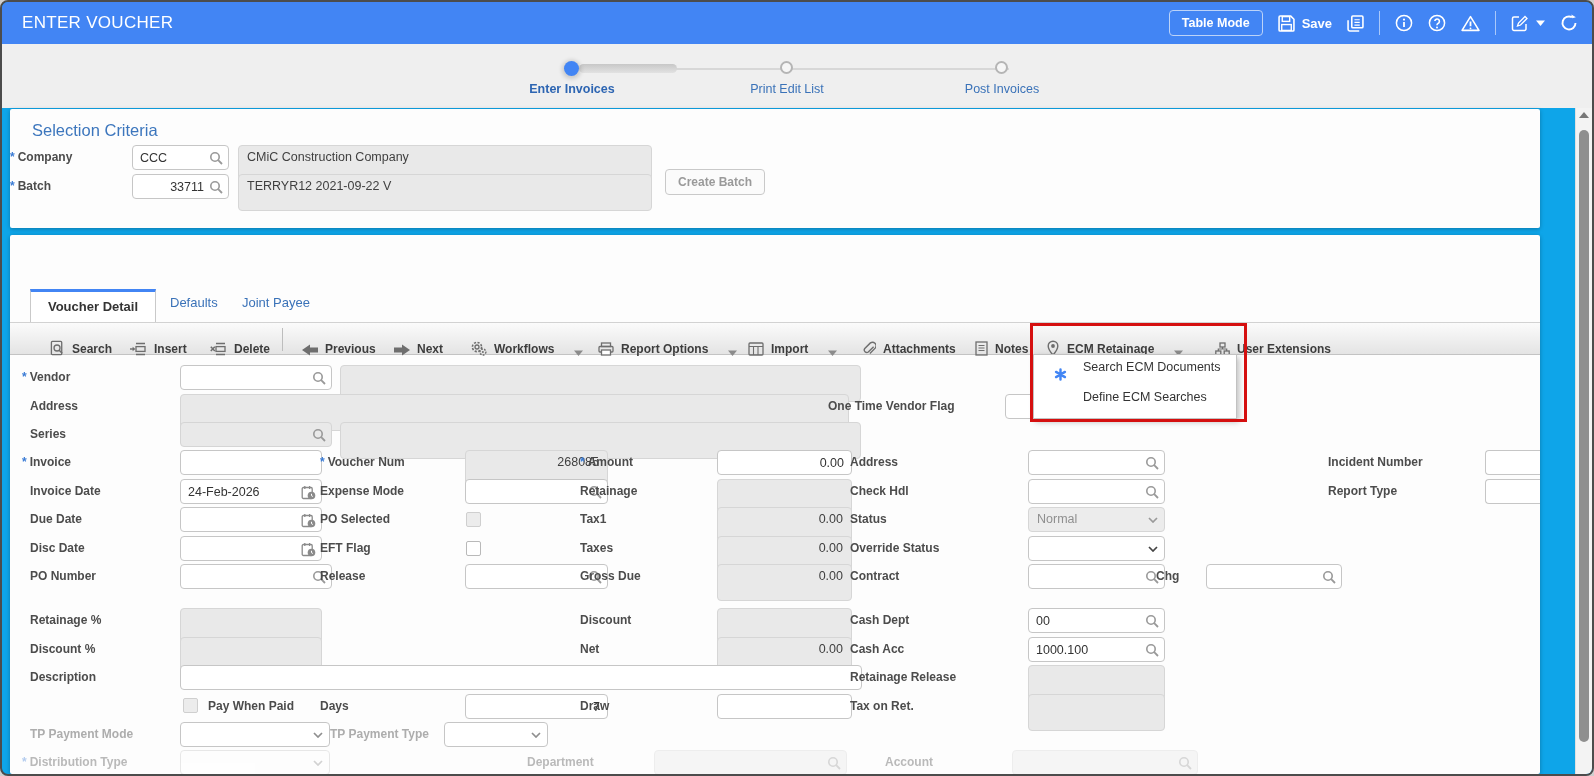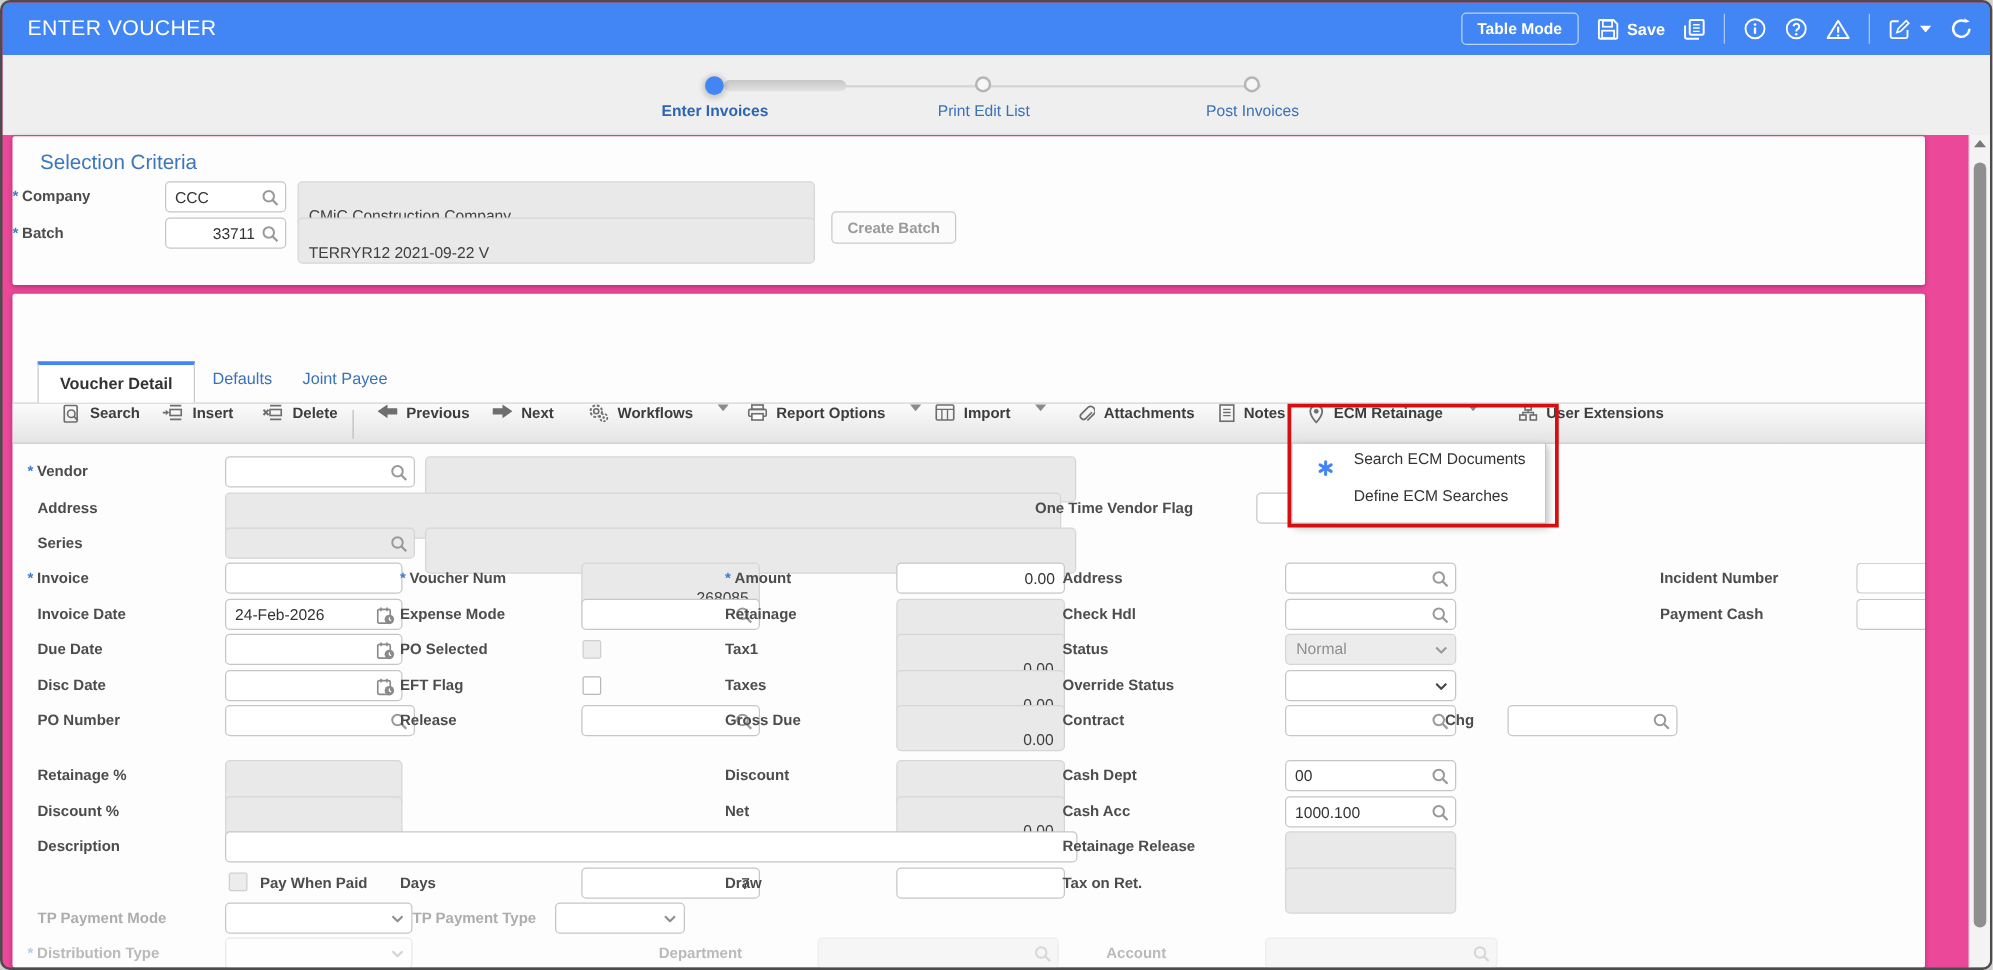--- a/index.html
+++ b/index.html
@@ -1,18 +1,18 @@
 <!DOCTYPE html>
 <html style="--accent: #4285f4; --link: #3a72b8; --hl: #d50f0f;"><head>
 <meta charset="utf-8">
 <style>
   :root{ --accent:#4285f4; --link:#3a72b8; --hl:#d50f0f; }
   *{box-sizing:border-box}
   html,body{margin:0;padding:0;background:#cfcfcf;font-family:"Liberation Sans",sans-serif}
-  #win{position:relative;width:1594px;height:776px;border:2px solid #4c4c4c;border-radius:8px;overflow:hidden;background:#ec4899}
+  #win{position:relative;width:1594px;height:776px;border:2px solid #4c4c4c;border-radius:8px;overflow:hidden;background:#0ea5e9}
   
   #hdr{position:absolute;left:0;top:0;width:100%;height:42px;background:var(--accent);color:#fff;display:flex;align-items:center}
   #hdr .ttl{margin-left:20px;font-size:17px;letter-spacing:.3px;font-weight:400}
   #hdr .right{position:absolute;right:14px;top:0;height:42px;display:flex;align-items:center;gap:15px}
   .tm-btn{border:1px solid #bcd3f8;border-radius:4px;background:transparent;color:#fff;font:700 12.5px "Liberation Sans",sans-serif;padding:5px 12px;cursor:pointer}
   .hic{color:#fff;display:inline-flex;align-items:center;cursor:pointer}
   .hlbl{font:700 13px "Liberation Sans",sans-serif;color:#fff;cursor:pointer}
   .hdiv{width:1px;height:24px;background:rgba(255,255,255,.55)}
   
   #steps{position:absolute;left:0;top:42px;width:100%;height:64px;background:#efefef}
@@ -30,35 +30,35 @@
   
   .lbl{position:absolute;font:700 12px "Liberation Sans",sans-serif;color:#4c4c4c;text-align:left;line-height:24px;white-space:nowrap}
   .lbl.gray{color:#adadad}
   .req{color:#3a7bd5;margin-right:3px;font-weight:700}
   .fld{position:absolute;height:25px;background:#fff;border:1px solid #c6c6c6;border-radius:4px}
   .fld input{width:100%;height:100%;border:0;background:transparent;font:12.5px "Liberation Sans",sans-serif;color:#333;padding:0 7px;outline:none;border-radius:4px}
   .fld.mag input,.fld.cal input{padding-right:24px}
   .fld .icn{position:absolute;right:5px;top:5px;color:#999;cursor:pointer}
   .fld input.r{text-align:right}
   .fld.dis{background:#e9e9e9;border-color:#d5d5d5}
-  .ro{position:absolute;height:37px;background:#e9e9e9;border:1px solid #d6d6d6;border-radius:4px;font:12.5px "Liberation Sans",sans-serif;color:#3f3f3f;line-height:23px;padding:16px 8px;white-space:nowrap;overflow:hidden}
+  .ro{position:absolute;height:37px;background:#e9e9e9;border:1px solid #d6d6d6;border-radius:4px;font:12.5px "Liberation Sans",sans-serif;color:#3f3f3f;line-height:23px;padding:0 8px;white-space:nowrap;overflow:hidden}
   .ro.r{text-align:right}
   .sel{position:absolute;height:25px;background:#fff;border:1px solid #c6c6c6;border-radius:4px;font:12.5px "Liberation Sans",sans-serif;color:#333;line-height:23px;padding:0 20px 0 8px;cursor:pointer}
   .sel .chev{position:absolute;right:6px;top:9px;color:#444}
   .sel.dis{background:#ececec;color:#8f8f8f;border-color:#d6d6d6}
   .sel.dis .chev{color:#9a9a9a}
   .cb{position:absolute;width:15px;height:15px;border:1px solid #b9b9b9;border-radius:2px;background:#fff;cursor:pointer}
   .cb.dis{background:#ececec;border-color:#cfcfcf}
   .cblbl{position:absolute;font:700 12px "Liberation Sans",sans-serif;color:#4c4c4c;line-height:24px}
   .faint{opacity:.38}
   
   .tab-on{position:absolute;left:20px;top:54px;width:126px;height:33px;background:#fff;border:1px solid #c9c9c9;border-bottom:none;border-top:3px solid var(--accent);font:700 13px "Liberation Sans",sans-serif;color:#333;text-align:center;line-height:29px;z-index:3;cursor:pointer}
   .tab-off{position:absolute;top:60px;font-size:13px;color:var(--link);cursor:pointer}
   #tbar{position:absolute;left:0;top:87px;width:100%;height:33px;background:linear-gradient(#fbfbfb,#e4e4e4);border-top:1px solid #d2d2d2;border-bottom:1px solid #c3c3c3}
-  .titem{position:absolute;top:0;height:33px;display:flex;align-items:flex-start;gap:7px;font:700 12px "Liberation Sans",sans-serif;color:#3d3d3d;cursor:pointer}
+  .titem{position:absolute;top:0;height:33px;display:flex;align-items:flex-end;gap:7px;font:700 12px "Liberation Sans",sans-serif;color:#3d3d3d;cursor:pointer}
   .titem .tic{color:#6e6e6e;display:inline-flex}
   .titem .crt{color:#8b8b8b;margin-left:13px;display:inline-flex}
   .tdiv{position:absolute;top:5px;width:1px;height:23px;background:#bdbdbd}
   
   #ecmmenu{position:absolute;left:1023px;top:119px;width:204px;height:65px;background:#fff;border:1px solid #c2c2c2;box-shadow:2px 3px 6px rgba(0,0,0,.25);z-index:40}
   .mitem{position:relative;height:30px;line-height:30px;padding-left:49px;font:12.5px "Liberation Sans",sans-serif;color:#333;cursor:pointer;white-space:nowrap}
   .mitem .star{position:absolute;left:20px;top:8px;color:var(--accent)}
   #redbox{position:absolute;left:1020px;top:88px;width:217px;height:99px;border:3px solid var(--hl);z-index:50;pointer-events:none}
   
   .btn-cb{position:absolute;left:655px;top:60px;height:26px;padding:0 12px;background:#fbfbfb;border:1px solid #c9c9c9;border-radius:4px;font:700 12px "Liberation Sans",sans-serif;color:#9a9a9a;cursor:pointer}
@@ -410,21 +410,21 @@
     <div class="lbl" style="left:310px;top:244px;width:138px">Expense Mode</div>
     <div class="fld mag" style="left:455px;top:244px;width:143px"><input style=""><svg class="icn" width="14" height="14">
           <use href="#i-mag"></use>
         </svg></div>
     <div class="lbl" style="left:570px;top:244px;width:130px">Retainage</div>
     <div class="ro" style="left:707px;top:244px;width:135px"></div>
     <div class="lbl" style="left:840px;top:244px;width:170px">Check Hdl</div>
     <div class="fld mag" style="left:1018px;top:244px;width:137px"><input style=""><svg class="icn" width="14" height="14">
           <use href="#i-mag"></use>
         </svg></div>
-    <div class="lbl" style="left:1318px;top:244px;width:150px">Payment Cash</div>
+    <div class="lbl" style="left:1318px;top:244px;width:150px">Report Type</div>
     <div class="fld" style="left:1475px;top:244px;width:60px;border-radius:4px 0 0 4px;border-right:0"><input style=""></div>
 
     <div class="lbl" style="left:20px;top:272px;width:143px">Due Date</div>
     <div class="fld cal" style="left:170px;top:272px;width:142px"><input style=""><svg class="icn" width="15" height="15" style="color:#8a8a8a">
           <use href="#i-cal"></use>
         </svg></div>
     <div class="lbl" style="left:310px;top:272px;width:138px">PO Selected</div>
     <div class="cb dis" style="left:456px;top:277px"></div>
     <div class="lbl" style="left:570px;top:272px;width:130px">Tax1</div>
     <div class="ro r" style="left:707px;top:272px;width:135px">0.00</div>

